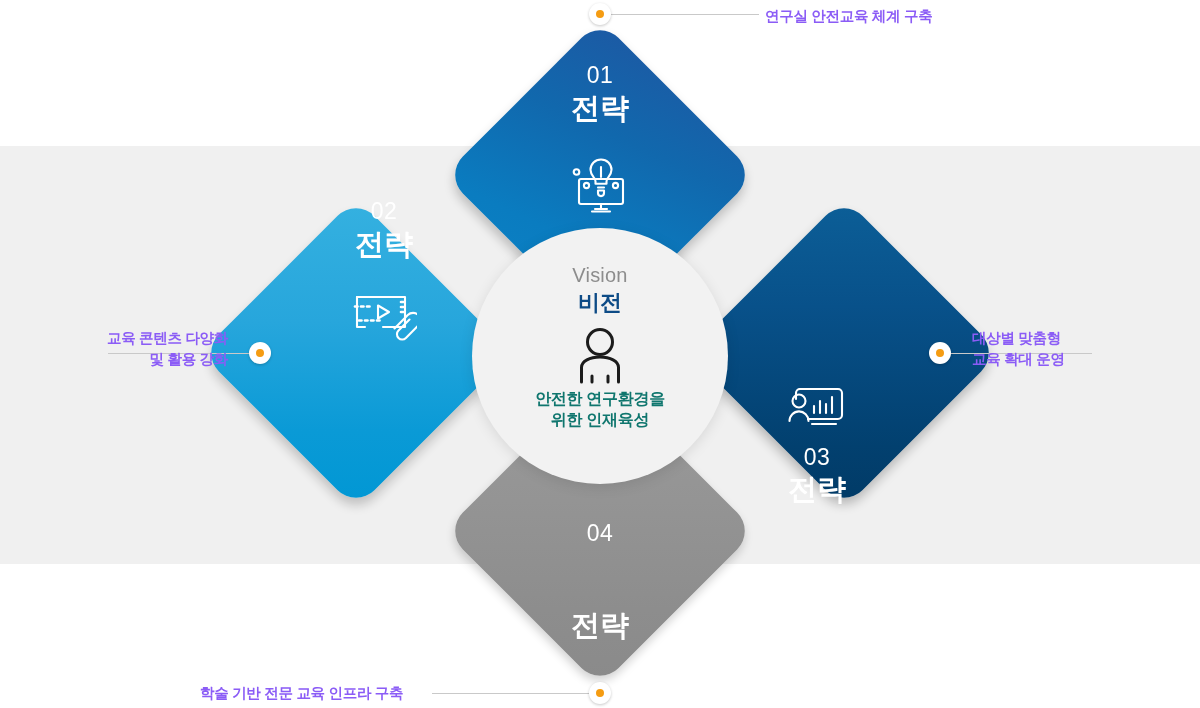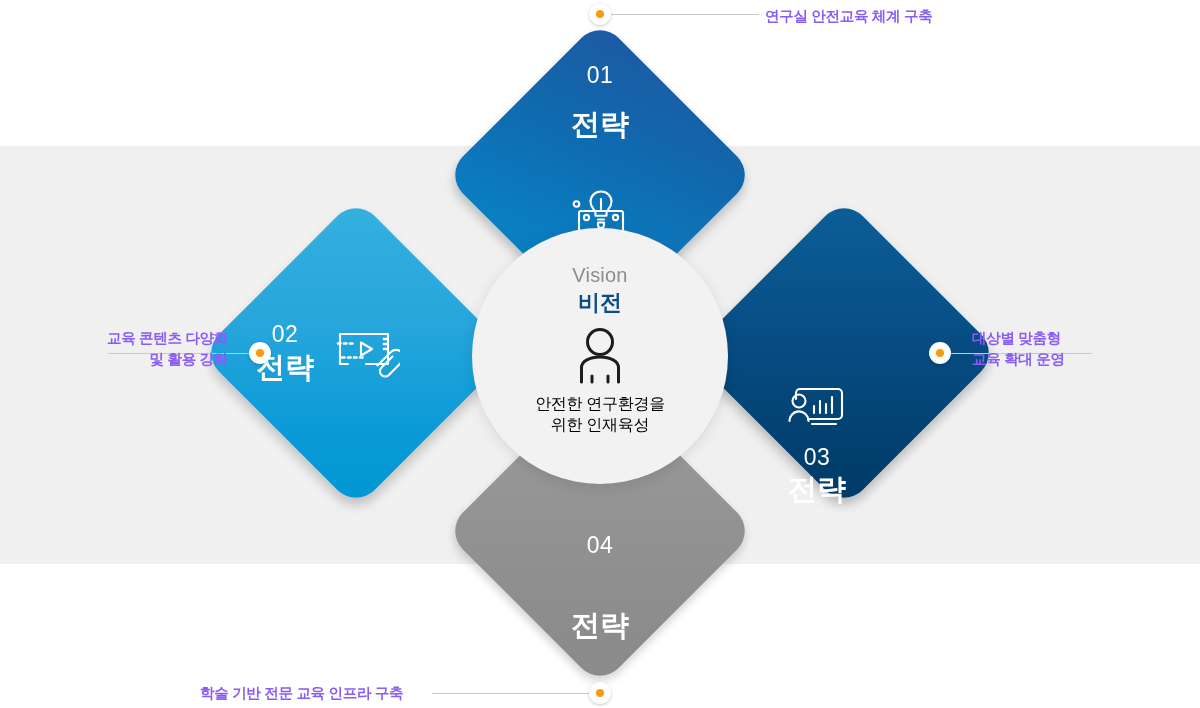--- a/index.html
+++ b/index.html
@@ -67,30 +67,30 @@
   .num {
     font-size: 23px; font-weight: 400; letter-spacing: 0.5px;
     line-height: 1.25;
   }
   .strat {
     font-size: 29px; font-weight: 700; line-height: 1.3;
   }
   .dia-icon { display: block; }
 
   
-  #dia-01 .dia-content { justify-content: flex-start; padding-top: 42px; gap: 16px; }
+  #dia-01 .dia-content { justify-content: flex-start; padding-top: 42px; }
   #dia-01 .dia-icon { margin-top: 30px; }
 
-  #dia-02 .dia-content { flex-direction: row; align-items: center; justify-content: flex-start; padding-left: 56px; gap: 20px; }
+  #dia-02 .dia-content { flex-direction: column; align-items: center; justify-content: flex-start; padding-left: 56px; gap: 20px; }
   #dia-02 .txtcol { display: flex; flex-direction: column; align-items: center; }
 
   #dia-03 .dia-content { flex-direction: column; align-items: center; justify-content: flex-end; padding-right: 54px; gap: 2px; }
   #dia-03 .txtcol { display: flex; flex-direction: column; align-items: center; }
 
-  #dia-04 .dia-content { justify-content: flex-end; padding-bottom: 42px; gap: 48px; }
+  #dia-04 .dia-content { justify-content: space-between; padding-bottom: 42px; }
   #dia-04 .dia-icon { margin-bottom: 26px; }
 
   
   #vision {
     position: absolute;
     left: 472px; top: 228px;
     width: 256px; height: 256px;
     border-radius: 50%;
     background: #f2f2f2;
     box-shadow: 0 0 0 0px #fff, 0 3px 14px rgba(0,0,0,0.10);
@@ -99,21 +99,21 @@
     padding-top: 36px;
   }
   #vision .v-en {
     font-size: 20px; color: #8d8d8d; letter-spacing: 0.2px; line-height: 1.1;
   }
   #vision .v-ko {
     font-size: 22px; font-weight: 700; color: #0d4b86; margin-top: 3px; line-height: 1.25;
   }
   #vision .v-icon { margin-top: 9px; }
   #vision .v-desc {
-    margin-top: 5px; font-size: 16px; font-weight: 400; color: #000000;
+    font-size: 16px; font-weight: 700; color: #0f766e;
     text-align: center; line-height: 1.32; letter-spacing: -0.3px;
   }
 
   
   .dot {
     position: absolute; width: 22px; height: 22px; border-radius: 50%;
     background: #ffffff; box-shadow: 0 1px 3px rgba(0,0,0,0.22);
     display: flex; align-items: center; justify-content: center;
     z-index: 30;
   }

